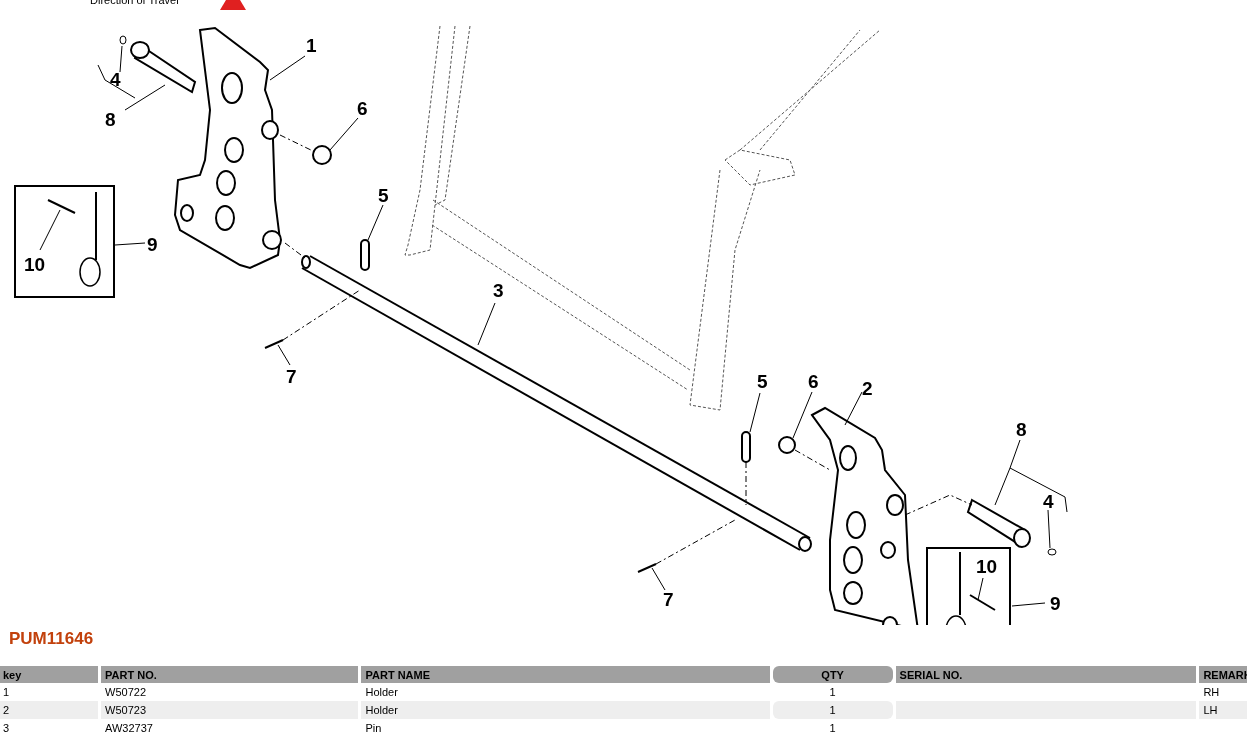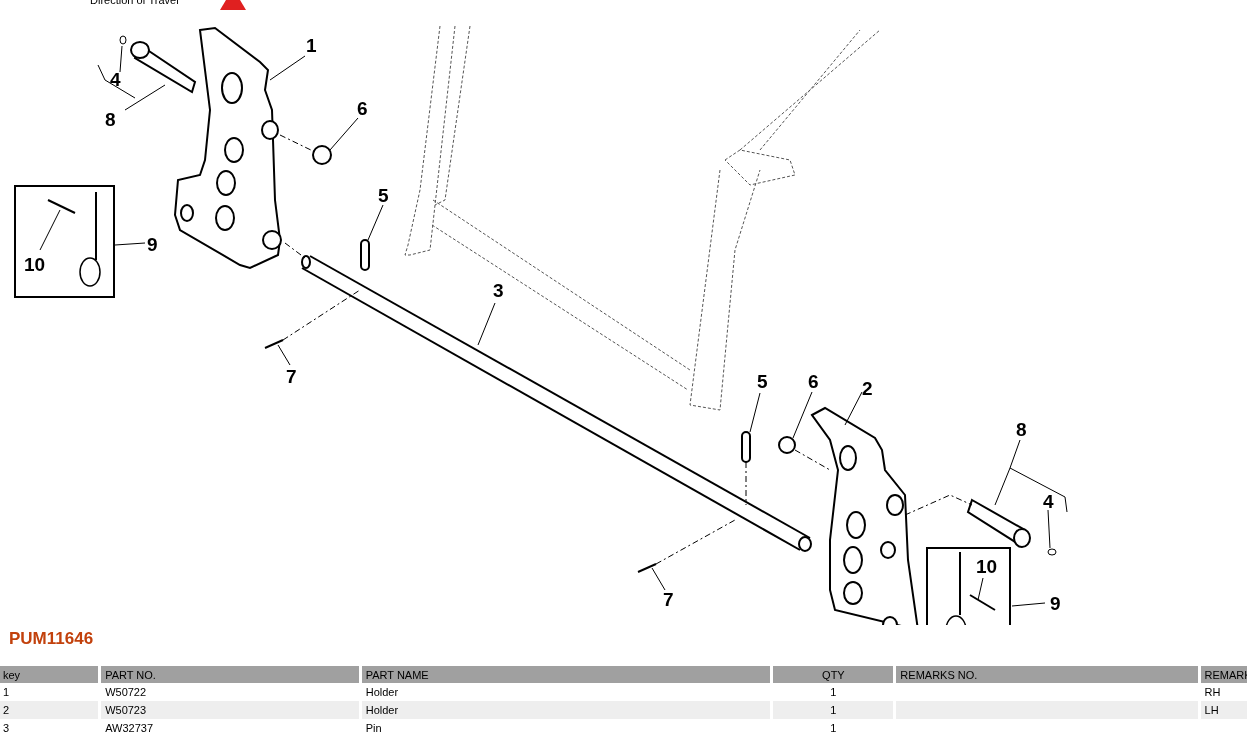--- a/index.html
+++ b/index.html
@@ -3,24 +3,24 @@
 <meta charset="utf-8">
 <style>
   html, body { margin:0; padding:0; background:#fff; }
   body { width:1247px; height:738px; overflow:hidden; position:relative; font-family:"Liberation Sans", sans-serif; }
   .travel { position:absolute; left:90px; top:-6px; font-size:11px; color:#000; }
   .arrow { position:absolute; left:218px; top:-6px; }
   #diagram { position:absolute; left:0; top:0; width:1247px; height:625px; }
   .callout { font-family:"Liberation Sans", sans-serif; font-weight:bold; font-size:19px; fill:#000; }
   .fig-id { position:absolute; left:9px; top:629px; font-size:17px; font-weight:bold; color:#c2410c; }
   table.parts { position:absolute; left:-4px; top:666px; border-collapse:separate; border-spacing:3px 0; width:1270px; font-size:11px; }
-  table.parts th { background:#a0a0a0; color:#000; text-align:left; font-weight:normal; height:17px; padding:0 4px; }
+  table.parts th { background:#a0a0a0; color:#000; text-align:left; font-weight:bold; height:17px; padding:0 4px; }
   table.parts td { height:18px; padding:0 4px; color:#000; }
   table.parts tr.alt td { background:#eeeeee; }
-  .c-qty { text-align:center !important; }
+  .c-qty { text-align:center !important;border-radius:6px; }
 </style>
 </head>
 <body>
 
 <div class="travel">Direction of Travel</div>
 <svg class="arrow" width="30" height="16">
   <polygon points="2,16 28,16 22,6 8,6" fill="#e02020"></polygon>
 </svg>
 
 <svg id="diagram" viewBox="0 0 1247 625">
@@ -149,21 +149,21 @@
 
 <div class="fig-id">PUM11646</div>
 
 <table class="parts">
   <thead>
     <tr>
       <th style="width:92px">key</th>
       <th style="width:252px">PART NO.</th>
       <th style="width:405px">PART NAME</th>
       <th class="c-qty" style="width:113px">QTY</th>
-      <th style="width:296px">REMARKS NO.</th>
+      <th style="width:296px">SERIAL NO.</th>
       <th>REMARKS</th>
     </tr>
   </thead>
   <tbody>
     <tr>
       <td>1</td>
       <td>W50722</td>
       <td>Holder</td>
       <td class="c-qty">1</td>
       <td></td>

